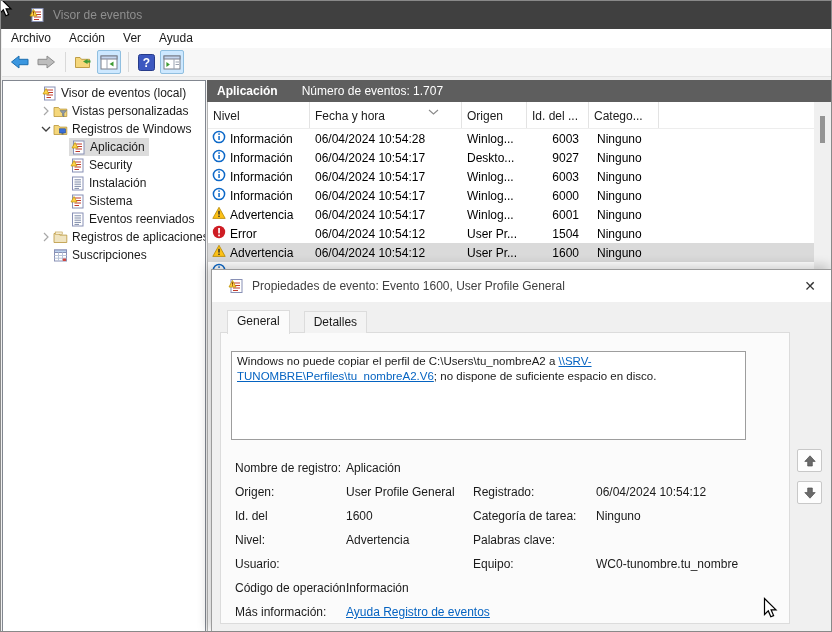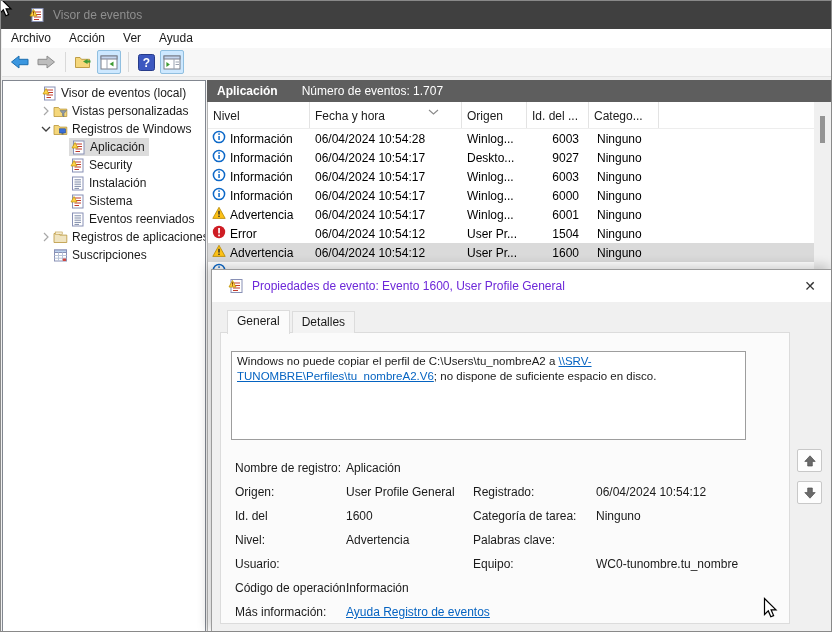--- a/index.html
+++ b/index.html
@@ -60,29 +60,29 @@
 
   .vscroll { position:absolute; right:1px; top:0; width:17px; height:529px; background:#f0f0f0; }
   .vthumb { position:absolute; left:6px; top:14px; width:5px; height:27px; background:#949494; }
 
   
   .dialog { position:absolute; left:210px; top:268px; width:622px; height:364px; background:#f0f0f0;
             border-left:1px solid #9b9b9b; border-top:1px solid #9b9b9b;
             box-shadow:-4px -4px 10px rgba(0,0,0,0.18); z-index:10; }
   .dlg-titlebar { position:absolute; left:0; top:0; width:100%; height:32px; background:#fff; }
   .dlg-icon { position:absolute; left:16px; top:8px; }
-  .dlg-title { position:absolute; left:40px; top:0; line-height:32px; font-size:12px; color:#6d28d9; }
+  .dlg-title { position:absolute; left:40px; top:0; line-height:32px; font-size:12px; color:#404040; }
   .dlg-close { position:absolute; right:14px; top:7px; width:18px; height:18px; display:flex;
                align-items:center; justify-content:center; font-size:14px; color:#333; cursor:default; }
   .dlg-close::after { content:"✕"; }
 
   .tabs { position:absolute; left:15px; top:42px; display:flex; align-items:flex-end; height:21px; z-index:2; }
   .tab { font-size:12px; color:#1a1a1a; padding:3px 9px 4px 9px; }
   .tab.active { background:#fbfbfb; border:1px solid #dcdcdc; border-bottom:none; padding-bottom:6px; position:relative; top:1px; }
-  .tab.inactive { background:#f3f3f3; border:1px solid #dcdcdc; border-bottom:none; margin-left:2px;text-align:center; }
+  .tab.inactive { background:#f3f3f3; border:1px solid #dcdcdc; border-bottom:none; margin-left:14px;text-align:center; }
 
   .tabpage { position:absolute; left:8px; top:62px; width:570px; height:292px; background:#fbfbfb;
              border:1px solid #dcdcdc; }
   .msgbox { position:absolute; left:10px; top:18px; width:515px; height:89px; background:#fff;
             border:1px solid #9d9d9d; padding:2px 5px; font-size:11.5px; line-height:15px; color:#1a1a1a; }
   .msg-link { color:#0563c1; text-decoration:underline; overflow-wrap:anywhere; }
 
   .frow { position:absolute; height:16px; font-size:12px; color:#1a1a1a; width:100%; }
   .fl  { position:absolute; left:14px; white-space:nowrap; }
   .fv  { position:absolute; left:125px; white-space:nowrap; }

